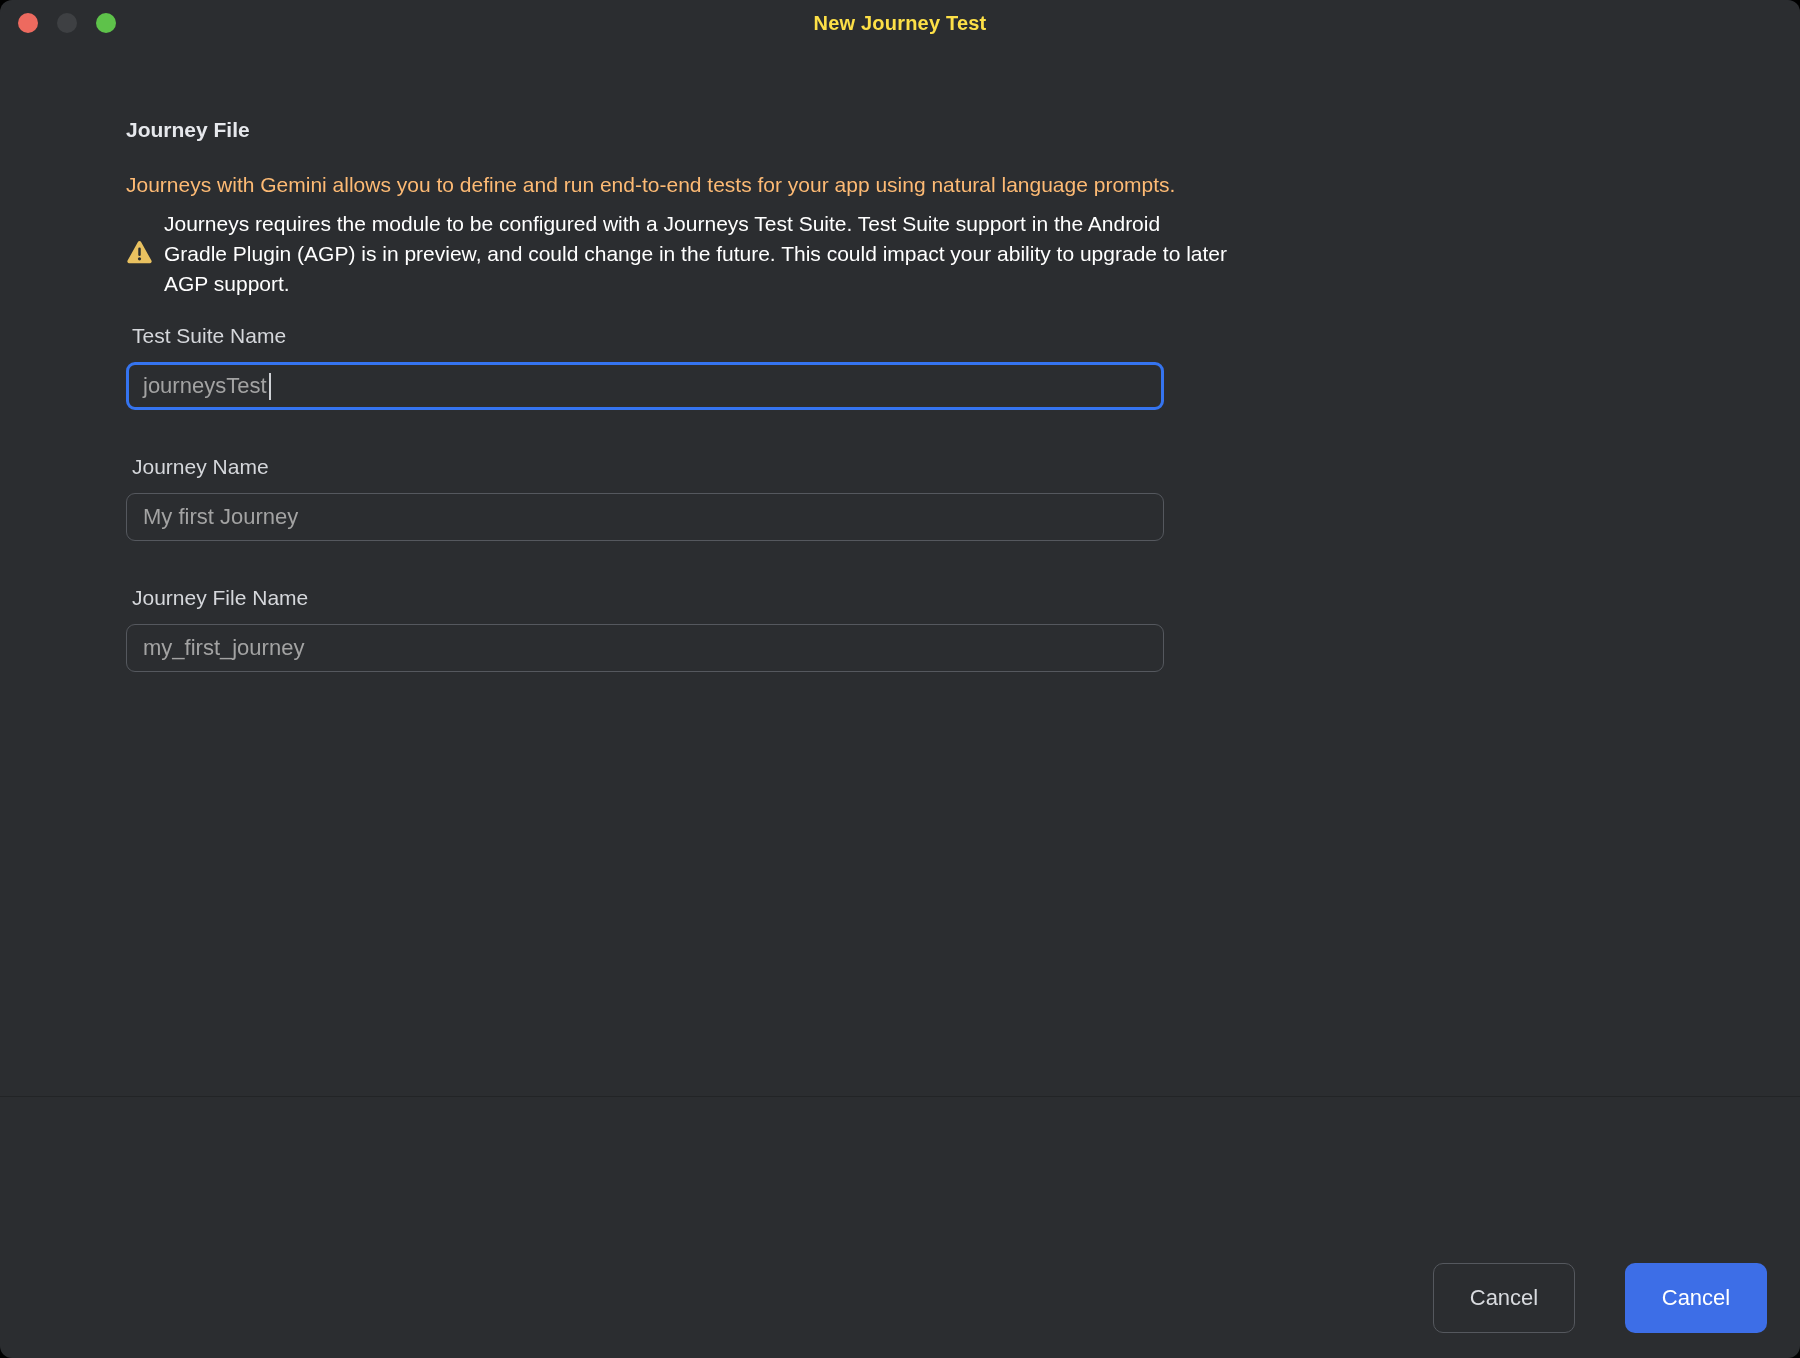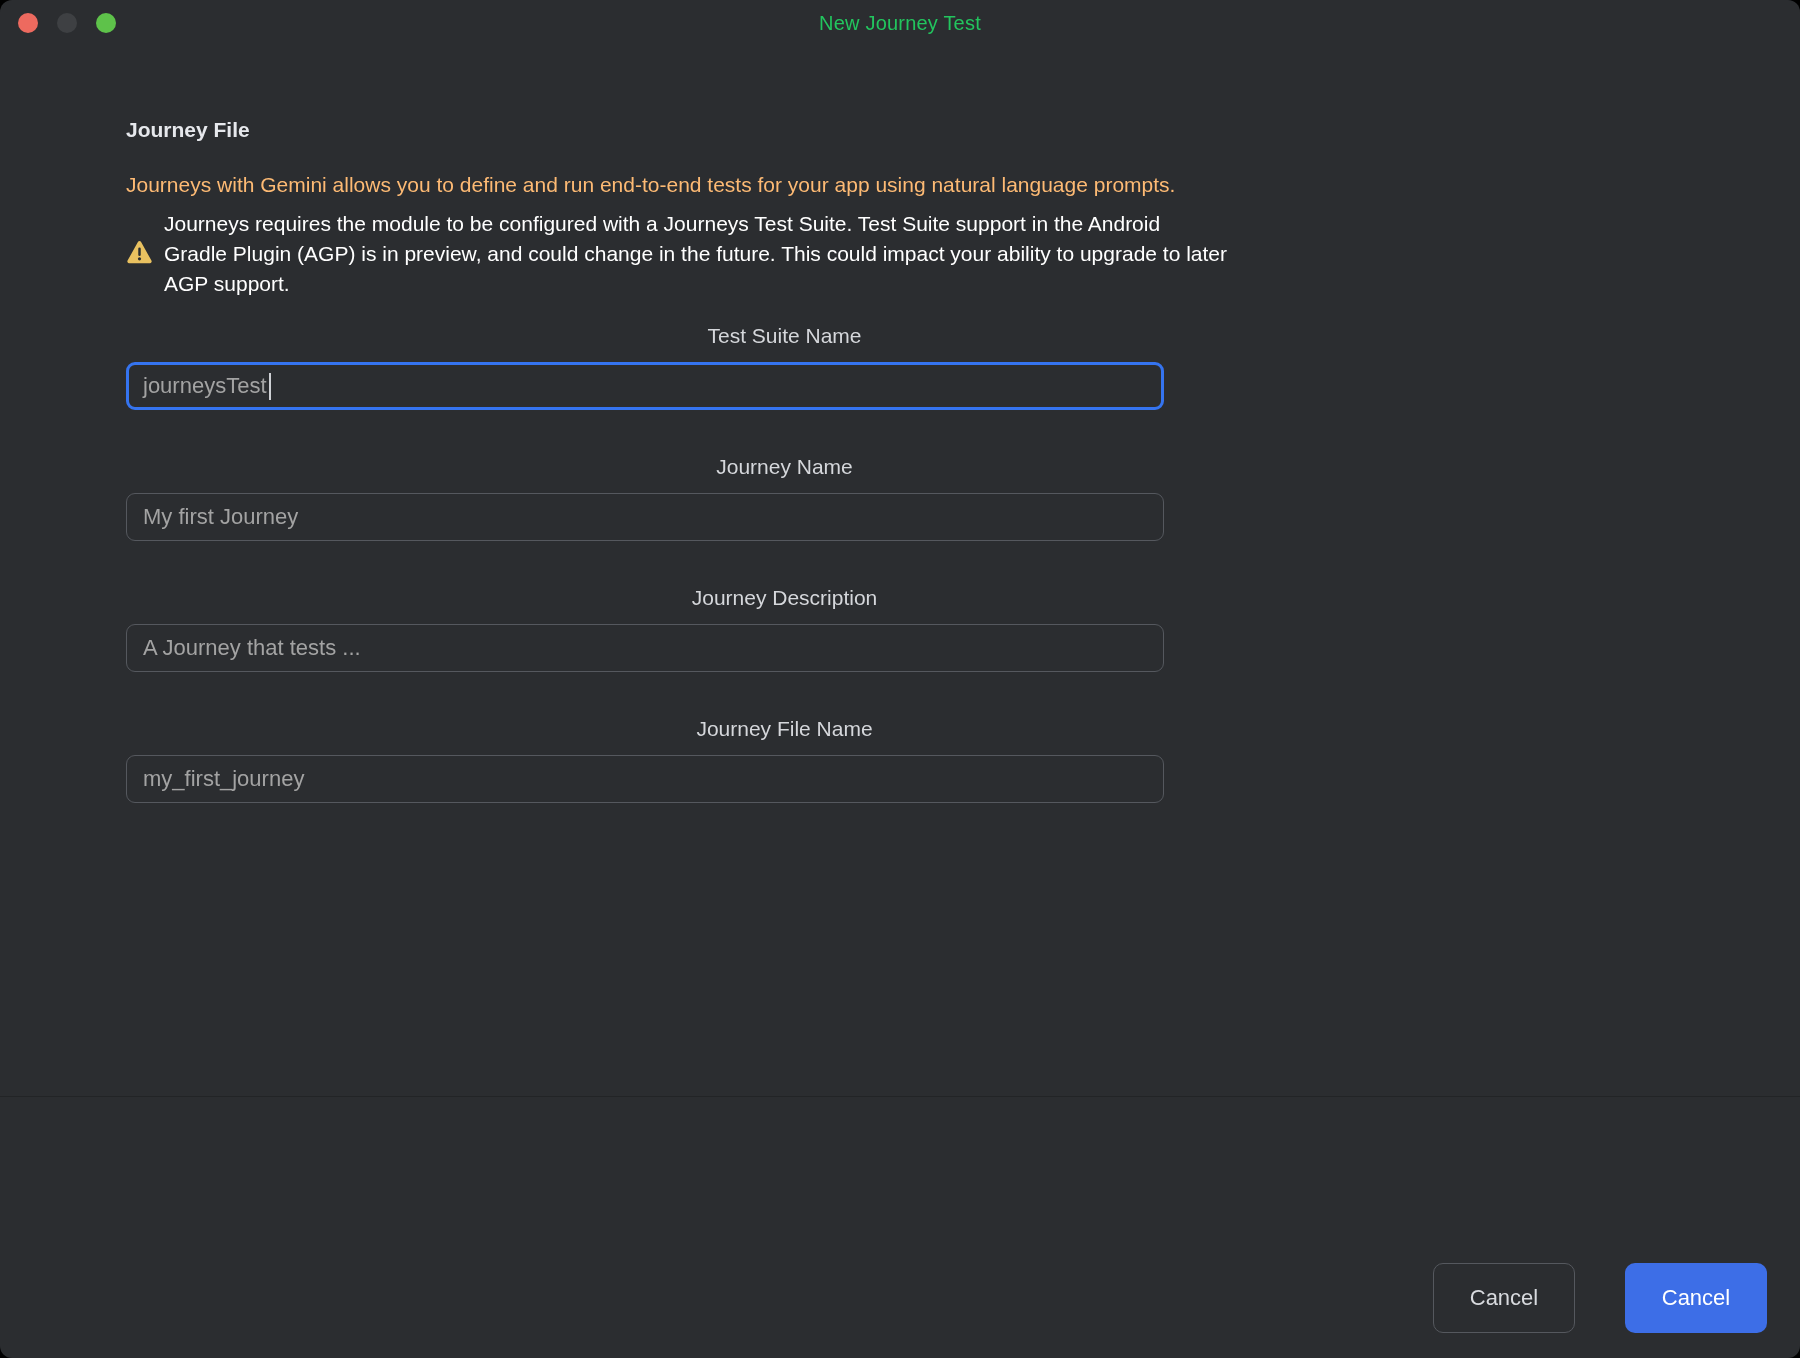--- a/index.html
+++ b/index.html
@@ -16,21 +16,21 @@
     border-radius: 12px;
     overflow: hidden;
   }
   
   .titlebar {
     position: relative;
     height: 46px;
     display: flex; align-items: center; justify-content: center;
   }
   .titlebar .title {
-    font-size: 20px; font-weight: normal; color: #22c55e;
+    font-size: 20px; font-weight: bold; color: #fde047;
     letter-spacing: 0.2px;
   }
   .traffic { position: absolute; left: 18px; top: 13px; display: flex; }
   .light { width: 20px; height: 20px; border-radius: 50%; margin-right: 19px; }
   .light.close { background: #ed6a5f; }
   .light.min   { background: #3e4043; }
   .light.zoom  { background: #5ec24a; }
   
   .content { padding: 72px 0 0 126px; width: 1311px; }
   .heading { font-size: 21px; font-weight: bold; color: #e6e8ec; }
@@ -45,21 +45,20 @@
   .warning .icon { flex: 0 0 27px; margin-right: 11px; }
   .warning .wtext {
     font-size: 21px; color: #ffffff; line-height: 30px;
   }
   
   .form { margin-top: 25px; }
   .group { margin-bottom: 45px; }
   .group .label {
     font-size: 21px; color: #d5d7db;
     margin: 0 0 14px 6px;
-    text-align: center;
   }
   .field {
     box-sizing: border-box;
     width: 1038px; height: 48px;
     border: 1px solid #55585e;
     border-radius: 9px;
     background: #2b2d30;
     display: flex; align-items: center;
     padding-left: 16px;
     font-size: 22px; color: #a3a3a3;
@@ -149,26 +148,20 @@
         </div>
       </div>
 
       <div class="group">
         <div class="label">Journey Name</div>
         <div class="field">
           <span>My first Journey</span>
         </div>
       </div>
 
-      <div class="group">
-        <div class="label">Journey Description</div>
-        <div class="field">
-          <span>A Journey that tests ...</span>
-        </div>
-      </div>
 
       <div class="group">
         <div class="label">Journey File Name</div>
         <div class="field">
           <span>my_first_journey</span>
         </div>
       </div>
 
     </div>
   </div>

